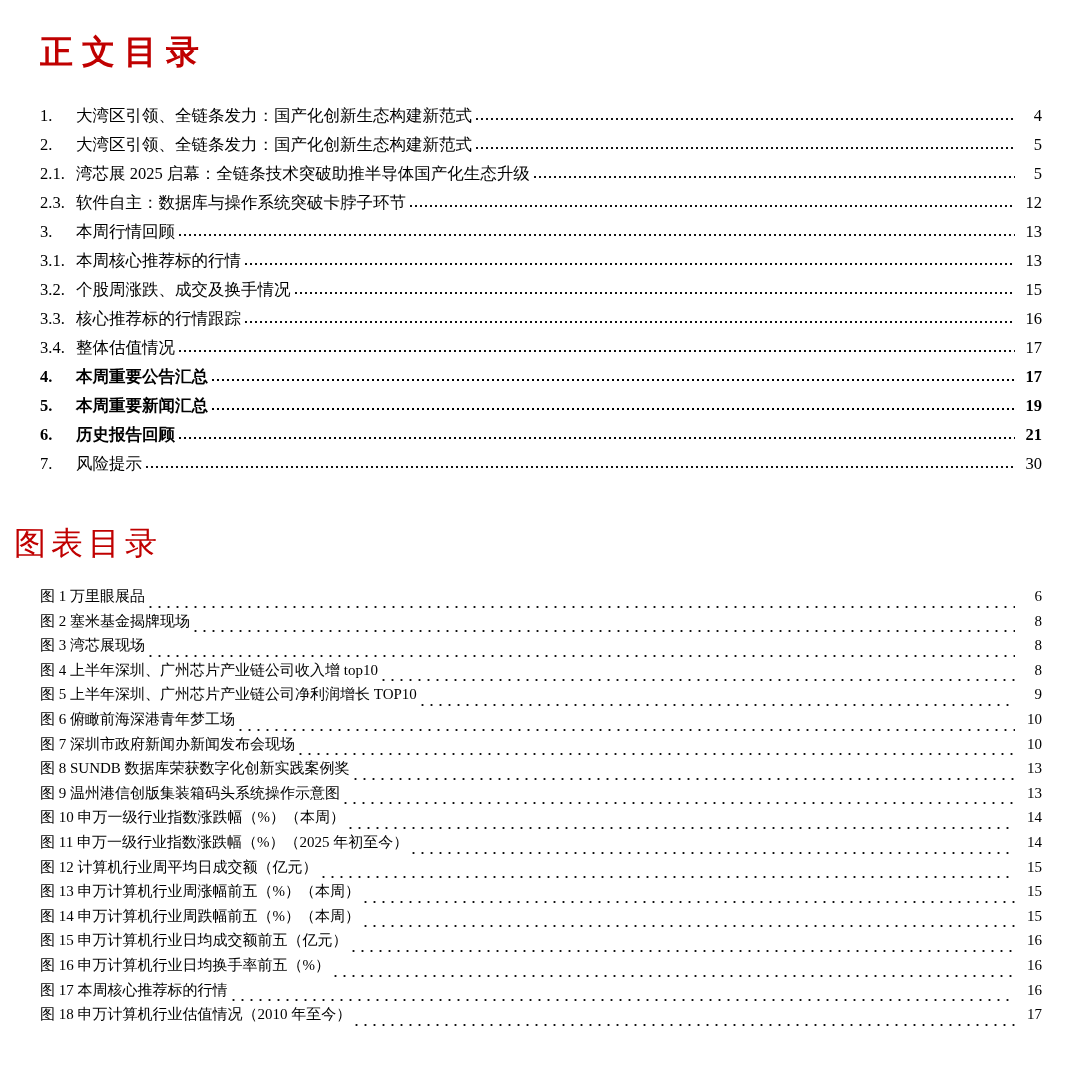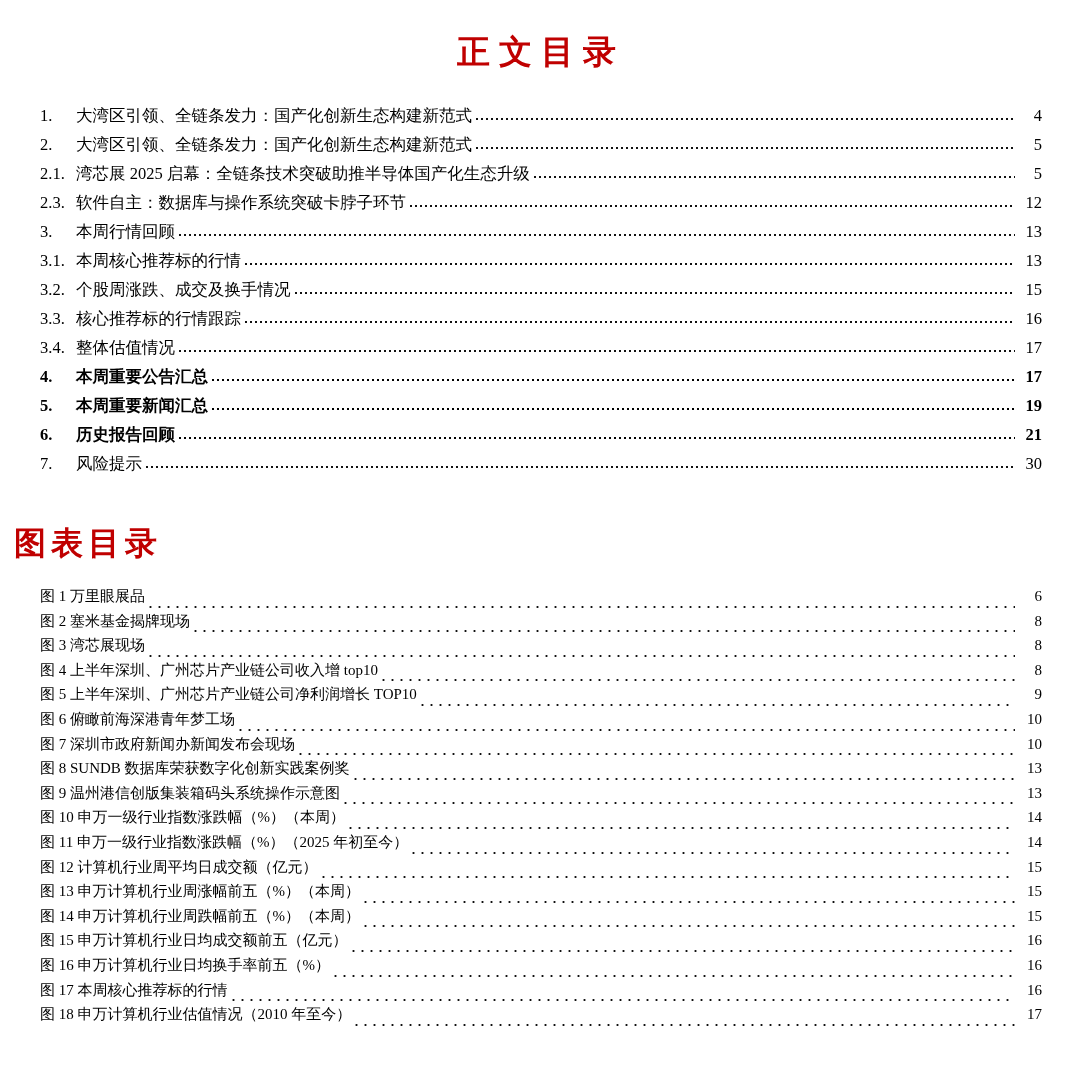--- a/index.html
+++ b/index.html
@@ -7,32 +7,32 @@
   body {
     width: 1080px;
     height: 1092px;
     font-family: "Liberation Serif", "DejaVu Serif", serif;
     color: #000000;
     overflow: hidden;
   }
   .page { padding: 22px 38px 0 40px; }
 
   .main-title {
-    text-align: center;
+    text-align: left;
     color: #c00000;
     font-size: 33px;
     font-weight: bold;
     letter-spacing: 9px;
     margin: 8px 0 26px 0;
   }
 
   .fig-title {
     color: #c00000;
     font-size: 32px;
-    font-weight: bold;
+    font-weight: normal;
     letter-spacing: 5px;
     margin: 44px 0 18px -26px;
   }
 
   .toc-list { width: 100%; }
 
   .toc-row {
     display: flex;
     align-items: baseline;
     width: 100%;

